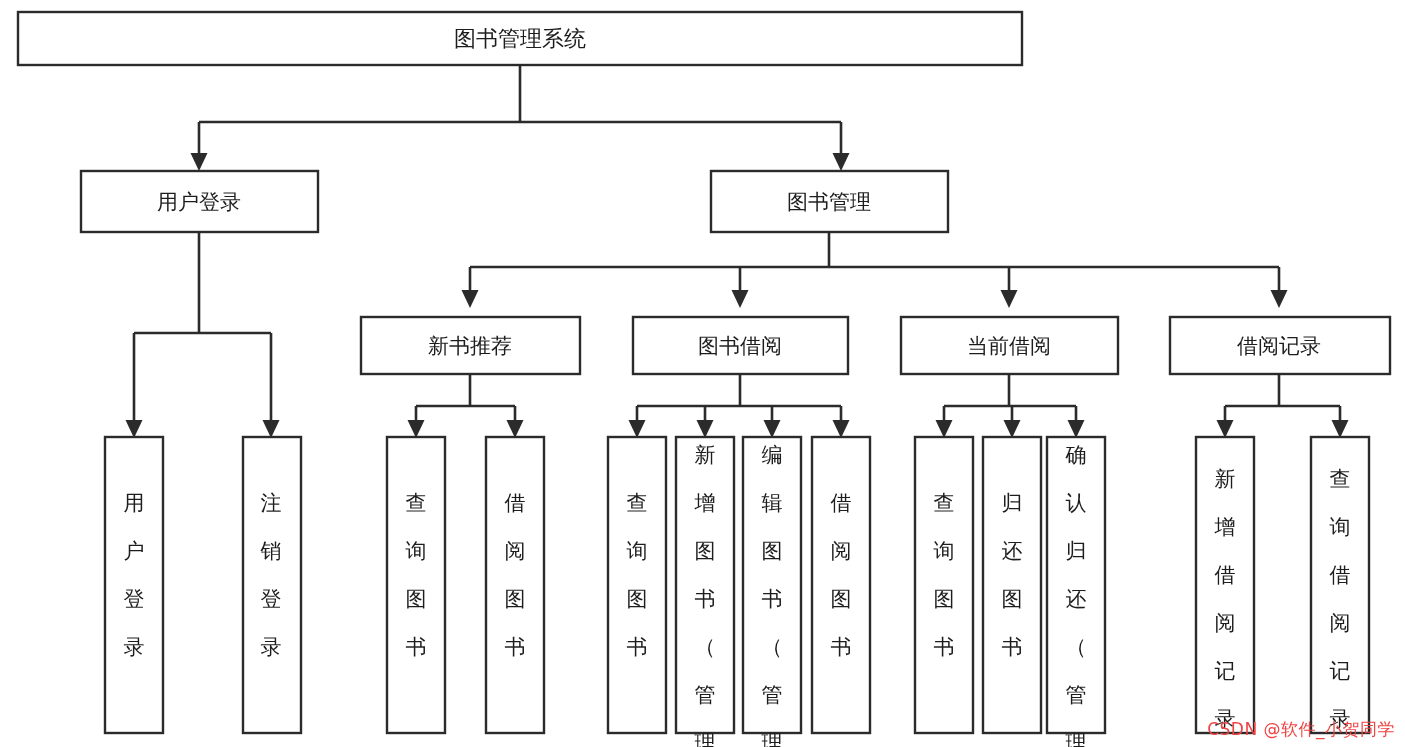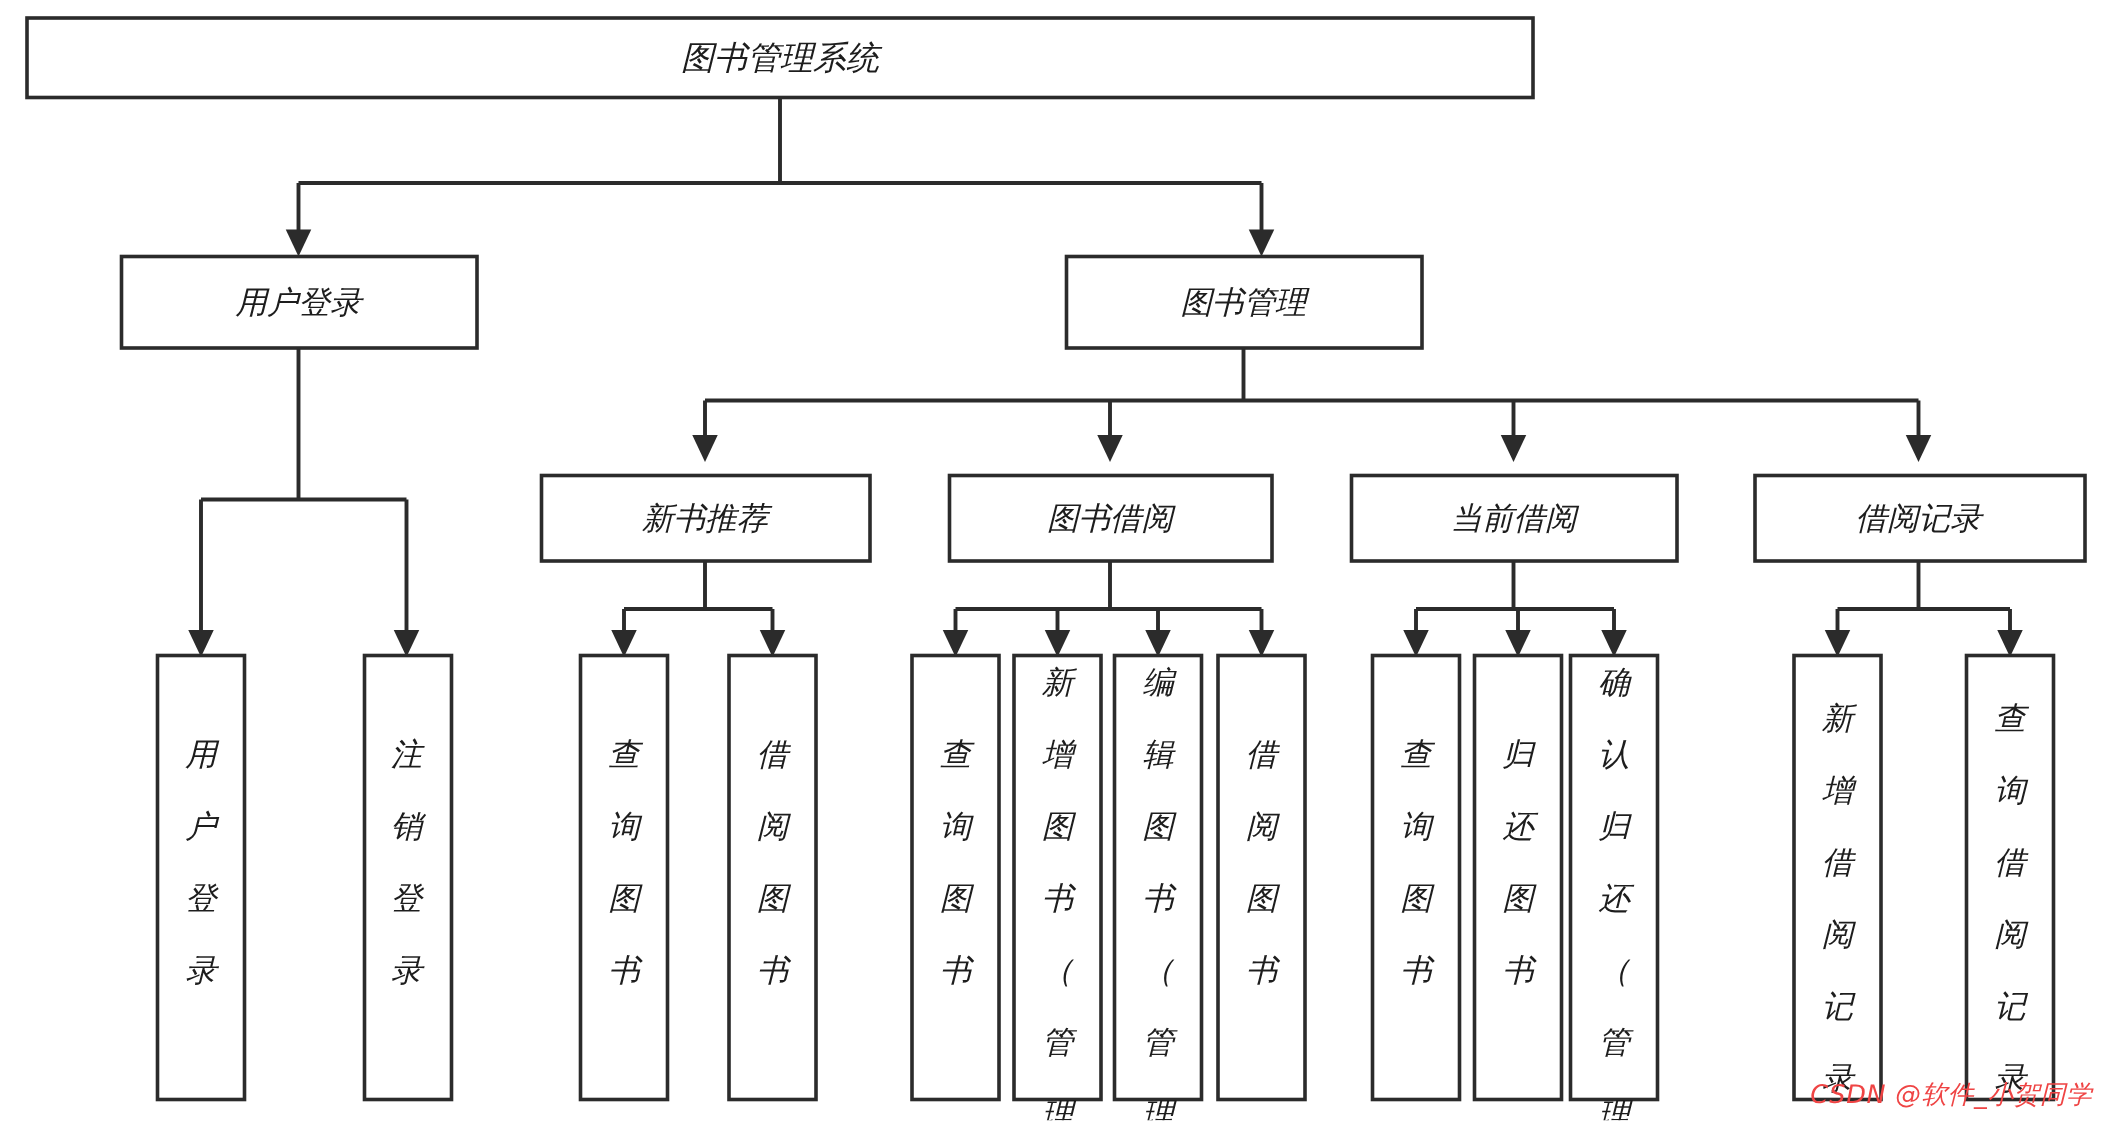--- a/index.html
+++ b/index.html
@@ -10,21 +10,20 @@
   }
   body {
     font-family: "DejaVu Sans", "Liberation Sans", sans-serif;
   }
   #diagram-root {
     position: relative;
     width: 1405px;
     height: 747px;
     background: #ffffff;
     overflow: hidden;
-    font-style: italic;
   }
   svg.flow {
     position: absolute;
     left: 0;
     top: 0;
     width: 1405px;
     height: 747px;
   }
   .node-rect {
     fill: #ffffff;

